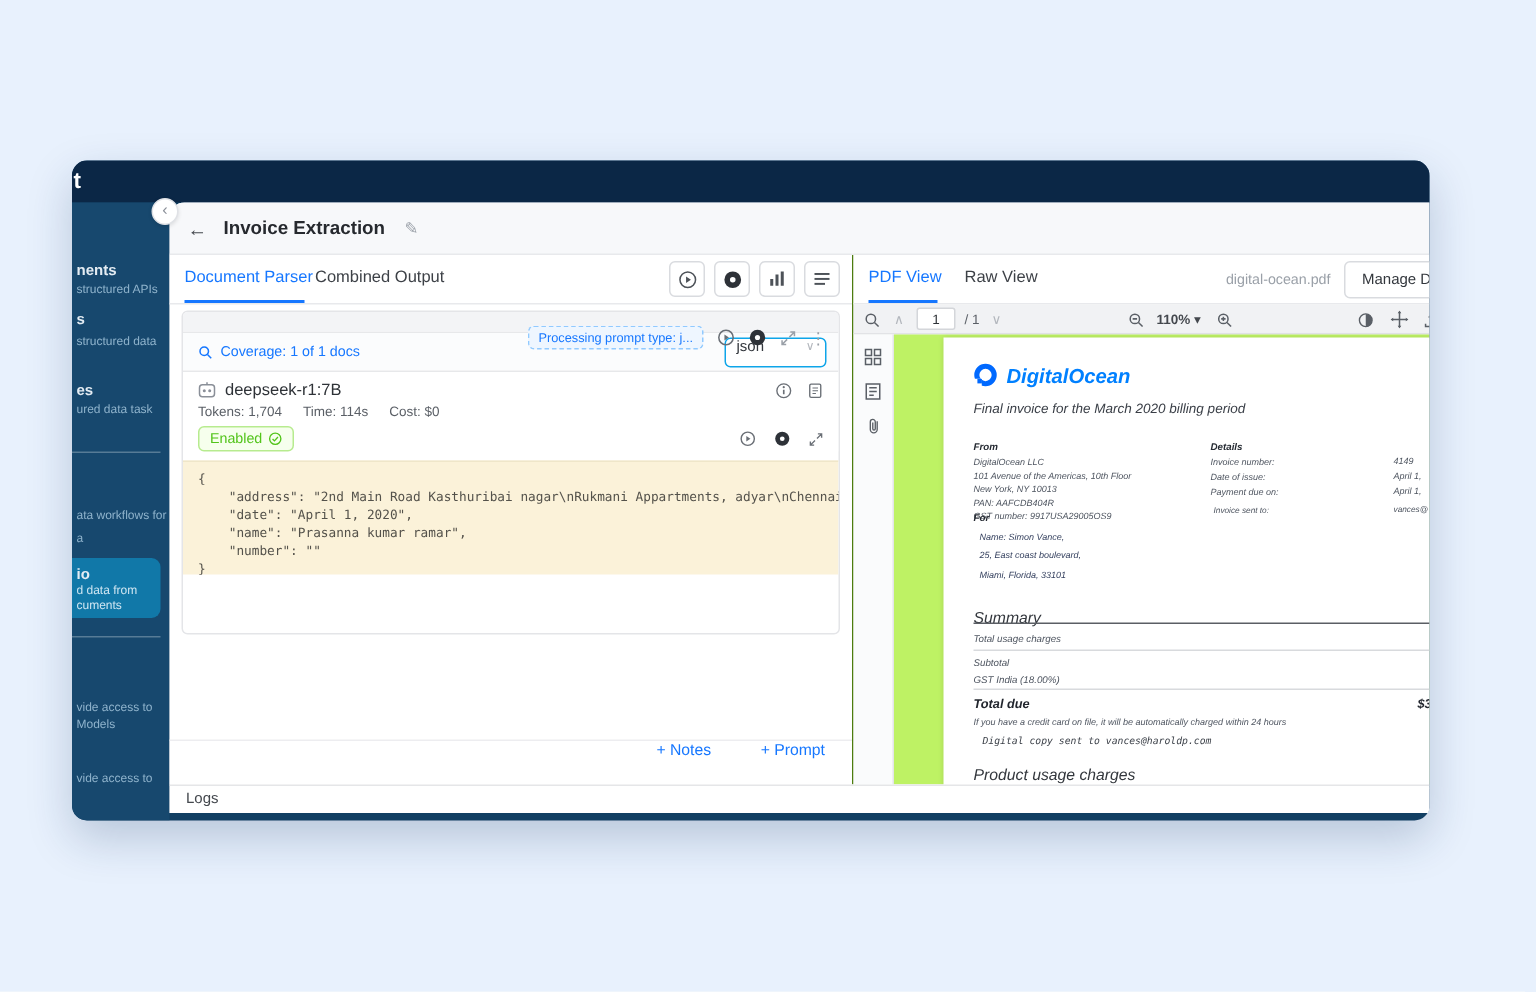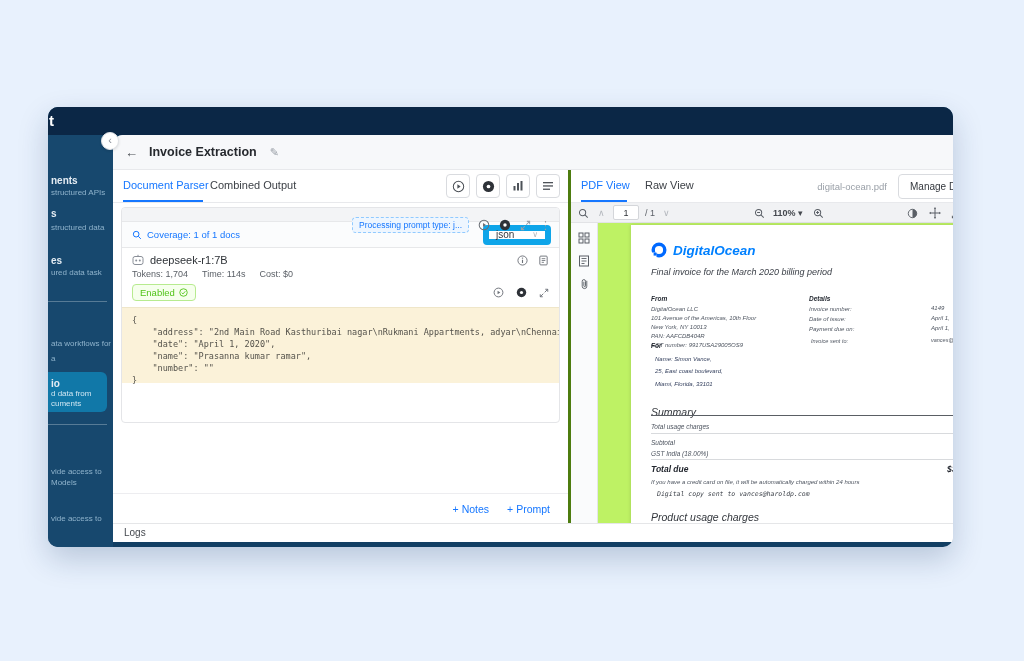--- a/index.html
+++ b/index.html
@@ -27,21 +27,21 @@
                   text-align:center; z-index:9; box-shadow:0 1px 3px rgba(0,0,0,.12); }
 
   .hdr { position:absolute; left:0; right:0; top:0; height:35px; border-bottom:1px solid #e8e9ec;
          display:flex; align-items:center; padding-left:12px; background:#f7f8fa; }
   .hdr .back { color:#45494f; font-size:13px; cursor:default; }
   .hdr .title { margin-left:11px; font-size:12.5px; font-weight:bold; color:#26292e; }
   .hdr .pencil { margin-left:13px; color:#9aa0a8; font-size:11px; }
 
   .main { position:absolute; left:0; right:0; top:35px; bottom:19px; display:flex; }
   .pane-left { position:relative; width:455px; background:#ffffff; }
-  .pane-right{ position:relative; flex:1; background:#ffffff; border-left:3px solid #4d7c0f; }
+  .pane-right{ position:relative; flex:1; background:#ffffff; border-left:1px solid #4d7c0f; }
 
   .tabsrow { position:absolute; left:0; right:0; top:0; height:33px; border-bottom:1px solid #e8e9ec; background:#fff; }
   .tab { position:absolute; top:9px; font-size:11px; color:#3d4147; white-space:nowrap; }
   .tab.active { color:#1677ff; }
   .tab-underline { position:absolute; bottom:0; height:2px; background:#1677ff; }
 
   .btnbox { width:24px; height:24px; border:1px solid #d9dbdf; border-radius:4px; background:#fff;
             display:flex; align-items:center; justify-content:center; color:#4d5258; }
   .toolbar-group { position:absolute; right:8px; top:4px; display:flex; gap:6px; }
 
@@ -52,41 +52,41 @@
   .badge-row { position:absolute; right:8px; top:9px; display:flex; align-items:center; gap:9px; }
   .proc-badge { font-size:8.5px; color:#1677ff; background:#eef6ff; border:1px dashed #91caff;
                 border-radius:4px; padding:2px 6px; white-space:nowrap;margin-left:28px; }
   .mini-ic { color:#6a6f76; display:flex; align-items:center; }
   .kebab { color:#9aa0a8; font-size:11px; }
   .prompt-text { margin-top:5px; font-size:9px; line-height:1.4; color:#4b4f57; padding-right:4px; }
 
   .coverage-row { border-top:1px solid #e7e8ea; background:#fbfcfd; height:26px; display:flex;
                   align-items:center; padding:0 8px 0 10px; }
   .coverage-lbl { color:#1677ff; font-size:9.5px; margin-left:5px; }
-  .select { margin-left:auto; width:68px; height:20px; border:6px solid #0ea5e9; border-radius:4px;
-            background:#fff; display:flex; align-items:center; padding:0 7px; font-size:10px; color:#33373d; }
+  .select { margin-left:auto; width:68px; height:20px; border:1px solid #0ea5e9; border-radius:4px;
+            background:#fff; display:flex; align-items:flex-start; padding:0 7px; font-size:10px; color:#33373d; }
   .select .chev { margin-left:auto; color:#b3b7bd; font-size:8px; }
 
   .llm { border-top:1px solid #e7e8ea; background:#fff; padding:6px 10px 0 10px; position:relative; }
   .llm-name-row { display:flex; align-items:center; }
   .llm-name { margin-left:6px; font-size:11px; color:#2e3237; }
   .llm-right { position:absolute; right:10px; top:7px; display:flex; gap:10px; color:#6a6f76; }
   .tokens-row { margin-top:3px; font-size:9px; color:#5a5f66; display:flex; gap:14px; }
   .enabled-row { margin-top:5px; margin-bottom:6px; display:flex; align-items:center; }
   .enabled-badge { display:inline-flex; align-items:center; gap:4px; font-size:9.5px; color:#52c41a;
                    background:#f6ffed; border:1px solid #b7eb8f; border-radius:4px; padding:2px 7px; }
   .enabled-right { margin-left:auto; display:flex; gap:12px; color:#6a6f76; align-items:center; }
 
   .json-box { border-top:1px solid #efe6c9; background:#fbf2d9; padding:6px 10px; height:76px; }
   .json-box pre { font-family:"DejaVu Sans Mono","Liberation Mono",monospace; font-size:8.5px;
                   line-height:12px; color:#54524b; white-space:pre; }
 
   .pane-footer { position:absolute; left:0; right:0; top:323px; height:30px; background:#fff;
-                 border-top:1px solid #ededf0; display:flex; align-items:center; justify-content:flex-end;
-                 gap:18px; padding-right:18px; }
+                 border-top:1px solid #ededf0; display:flex; align-items:flex-start; justify-content:flex-end;
+                 gap:33px; padding-right:18px; }
   .flink { color:#1677ff; font-size:10.5px; }
 
   .fname { position:absolute; right:66px; top:11px; font-size:9.5px; color:#9aa0a8; }
   .manage-btn { position:absolute; left:327px; top:4px; width:110px; height:25px; border:1px solid #d9dbdf;
                 border-radius:4px; background:#fff; font-size:10px; color:#33373d; line-height:23px;
                 padding-left:11px; white-space:nowrap; }
 
   .pdf-toolbar { position:absolute; left:0; right:0; top:33px; height:20px; background:#f1f2f4;
                  border-bottom:1px solid #e2e3e6; }
   .pt { position:absolute; top:0; height:20px; display:flex; align-items:center; color:#5a5f66; }

